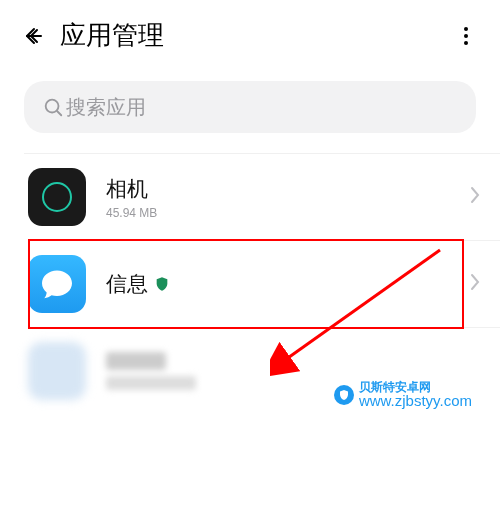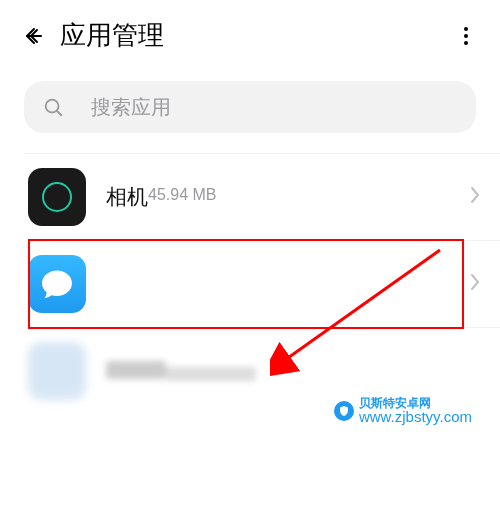--- a/index.html
+++ b/index.html
@@ -3,39 +3,39 @@
 <meta charset="utf-8">
 <style>
   html,body{margin:0;padding:0;font-family:-apple-system,"PingFang SC","Microsoft YaHei",sans-serif;background:#fff;color:#000;width:500px;height:506px;overflow:hidden;}
   .page{position:relative;width:500px;height:442px;}
   .header{display:flex;align-items:center;padding:18px 20px 8px 20px;}
   .back{width:28px;height:28px;display:flex;align-items:center;justify-content:center;cursor:pointer;}
   .title{font-size:26px;font-weight:500;margin-left:12px;flex:1;}
   .more{width:28px;height:28px;display:flex;align-items:center;justify-content:center;cursor:pointer;}
   .filter{display:flex;align-items:center;padding:30px 28px 18px 28px;font-size:19px;cursor:pointer;}
   .filter .caret{margin-left:8px;}
-  .searchbar{margin:20px 24px;background:#f2f2f3;border-radius:20px;height:52px;display:flex;align-items:center;padding:0 18px;cursor:text;gap:25px;}
+  .searchbar{margin:20px 24px;background:#f2f2f3;border-radius:20px;height:52px;display:flex;align-items:center;padding:0 18px;cursor:text;}
   .searchbar input{border:none;background:transparent;font-size:20px;color:#9a9a9e;flex:1;outline:none;}
   .searchbar input::placeholder{color:#9a9a9e;}
   .divider{height:1px;background:#f0f0f0;margin-left:24px;}
   .row{display:flex;align-items:center;padding:14px 20px 14px 28px;cursor:pointer;position:relative;}
   .appicon{width:58px;height:58px;border-radius:14px;flex:0 0 auto;margin-right:20px;display:flex;align-items:center;justify-content:center;}
   .appicon.camera{background:#1a1a1a;position:relative;}
   .appicon.camera::after{content:"";width:26px;height:26px;border:2px solid #1fc7a6;border-radius:50%;position:absolute;}
   .appicon.msg{background:linear-gradient(180deg,#35b8ff,#1e9af0);}
   .appicon.msg svg{width:36px;height:36px;}
   .appicon.blur{background:#d7e6f5;filter:blur(3px);}
-  .meta{flex:1;display:flex;}
+  .meta{flex:1;display:flex;flex-direction:column;}
   .appname{font-size:21px;color:#111;display:flex;align-items:center;gap:6px;}
-  .appsize{font-size:16px;color:#9a9a9e;margin-top:3px;}
+  .appsize{font-size:12px;color:#9a9a9e;margin-top:3px;}
   .chev{color:#c0c0c4;}
   .highlight{border:2px solid #f00;position:absolute;left:28px;right:36px;top:-2px;bottom:-2px;pointer-events:none;}
   .arrow-annot{position:absolute;left:270px;top:240px;pointer-events:none;}
   .blur-row{filter:blur(3px);}
-  .watermark{position:absolute;right:28px;bottom:18px;display:flex;align-items:center;gap:5px;}
+  .watermark{position:absolute;right:28px;bottom:34px;display:flex;align-items:center;gap:5px;}
   .wm-logo{width:20px;height:20px;border-radius:50%;background:#1e9af0;display:flex;align-items:center;justify-content:center;}
   .wm-text{display:flex;flex-direction:column;line-height:1;}
   .wm-text .l1{font-size:12px;font-weight:bold;color:#1e9af0;}
   .wm-text .l2{font-size:15px;color:#1e9af0;}
 </style>
 </head>
 <body>
 
 <div class="page">
   <div class="header">
@@ -84,20 +84,26 @@
   <div class="divider" style="margin-left:108px;"></div>
 
   <div class="row">
     <div class="highlight"></div>
     <div class="appicon msg">
       <svg viewBox="0 0 24 24" fill="#fff">
           <path d="M12 3C6.5 3 2 6.8 2 11.5c0 2.4 1.2 4.6 3.1 6.1-.1 1.3-.6 2.8-1.6 3.9 1.9-.2 3.6-1 4.9-2 1.1.3 2.3.5 3.6.5 5.5 0 10-3.8 10-8.5S17.5 3 12 3z"></path>
         </svg>
     </div>
     <div class="meta">
+      <div class="appname">
+        <span>信息</span>
+        <svg width="16" height="16" viewBox="0 0 24 24" fill="#1b8f5a">
+            <path d="M12 2l8 3v6c0 5-3.4 9.6-8 11-4.6-1.4-8-6-8-11V5l8-3z"></path>
+          </svg>
+      </div>
     </div>
     <span class="chev">
       <svg width="10" height="18" viewBox="0 0 10 18" fill="none" stroke="#c0c0c4" stroke-width="2" stroke-linecap="round">
           <polyline points="2,2 8,9 2,16"></polyline>
         </svg>
     </span>
   </div>
 
   <div class="divider" style="margin-left:108px;"></div>
 

